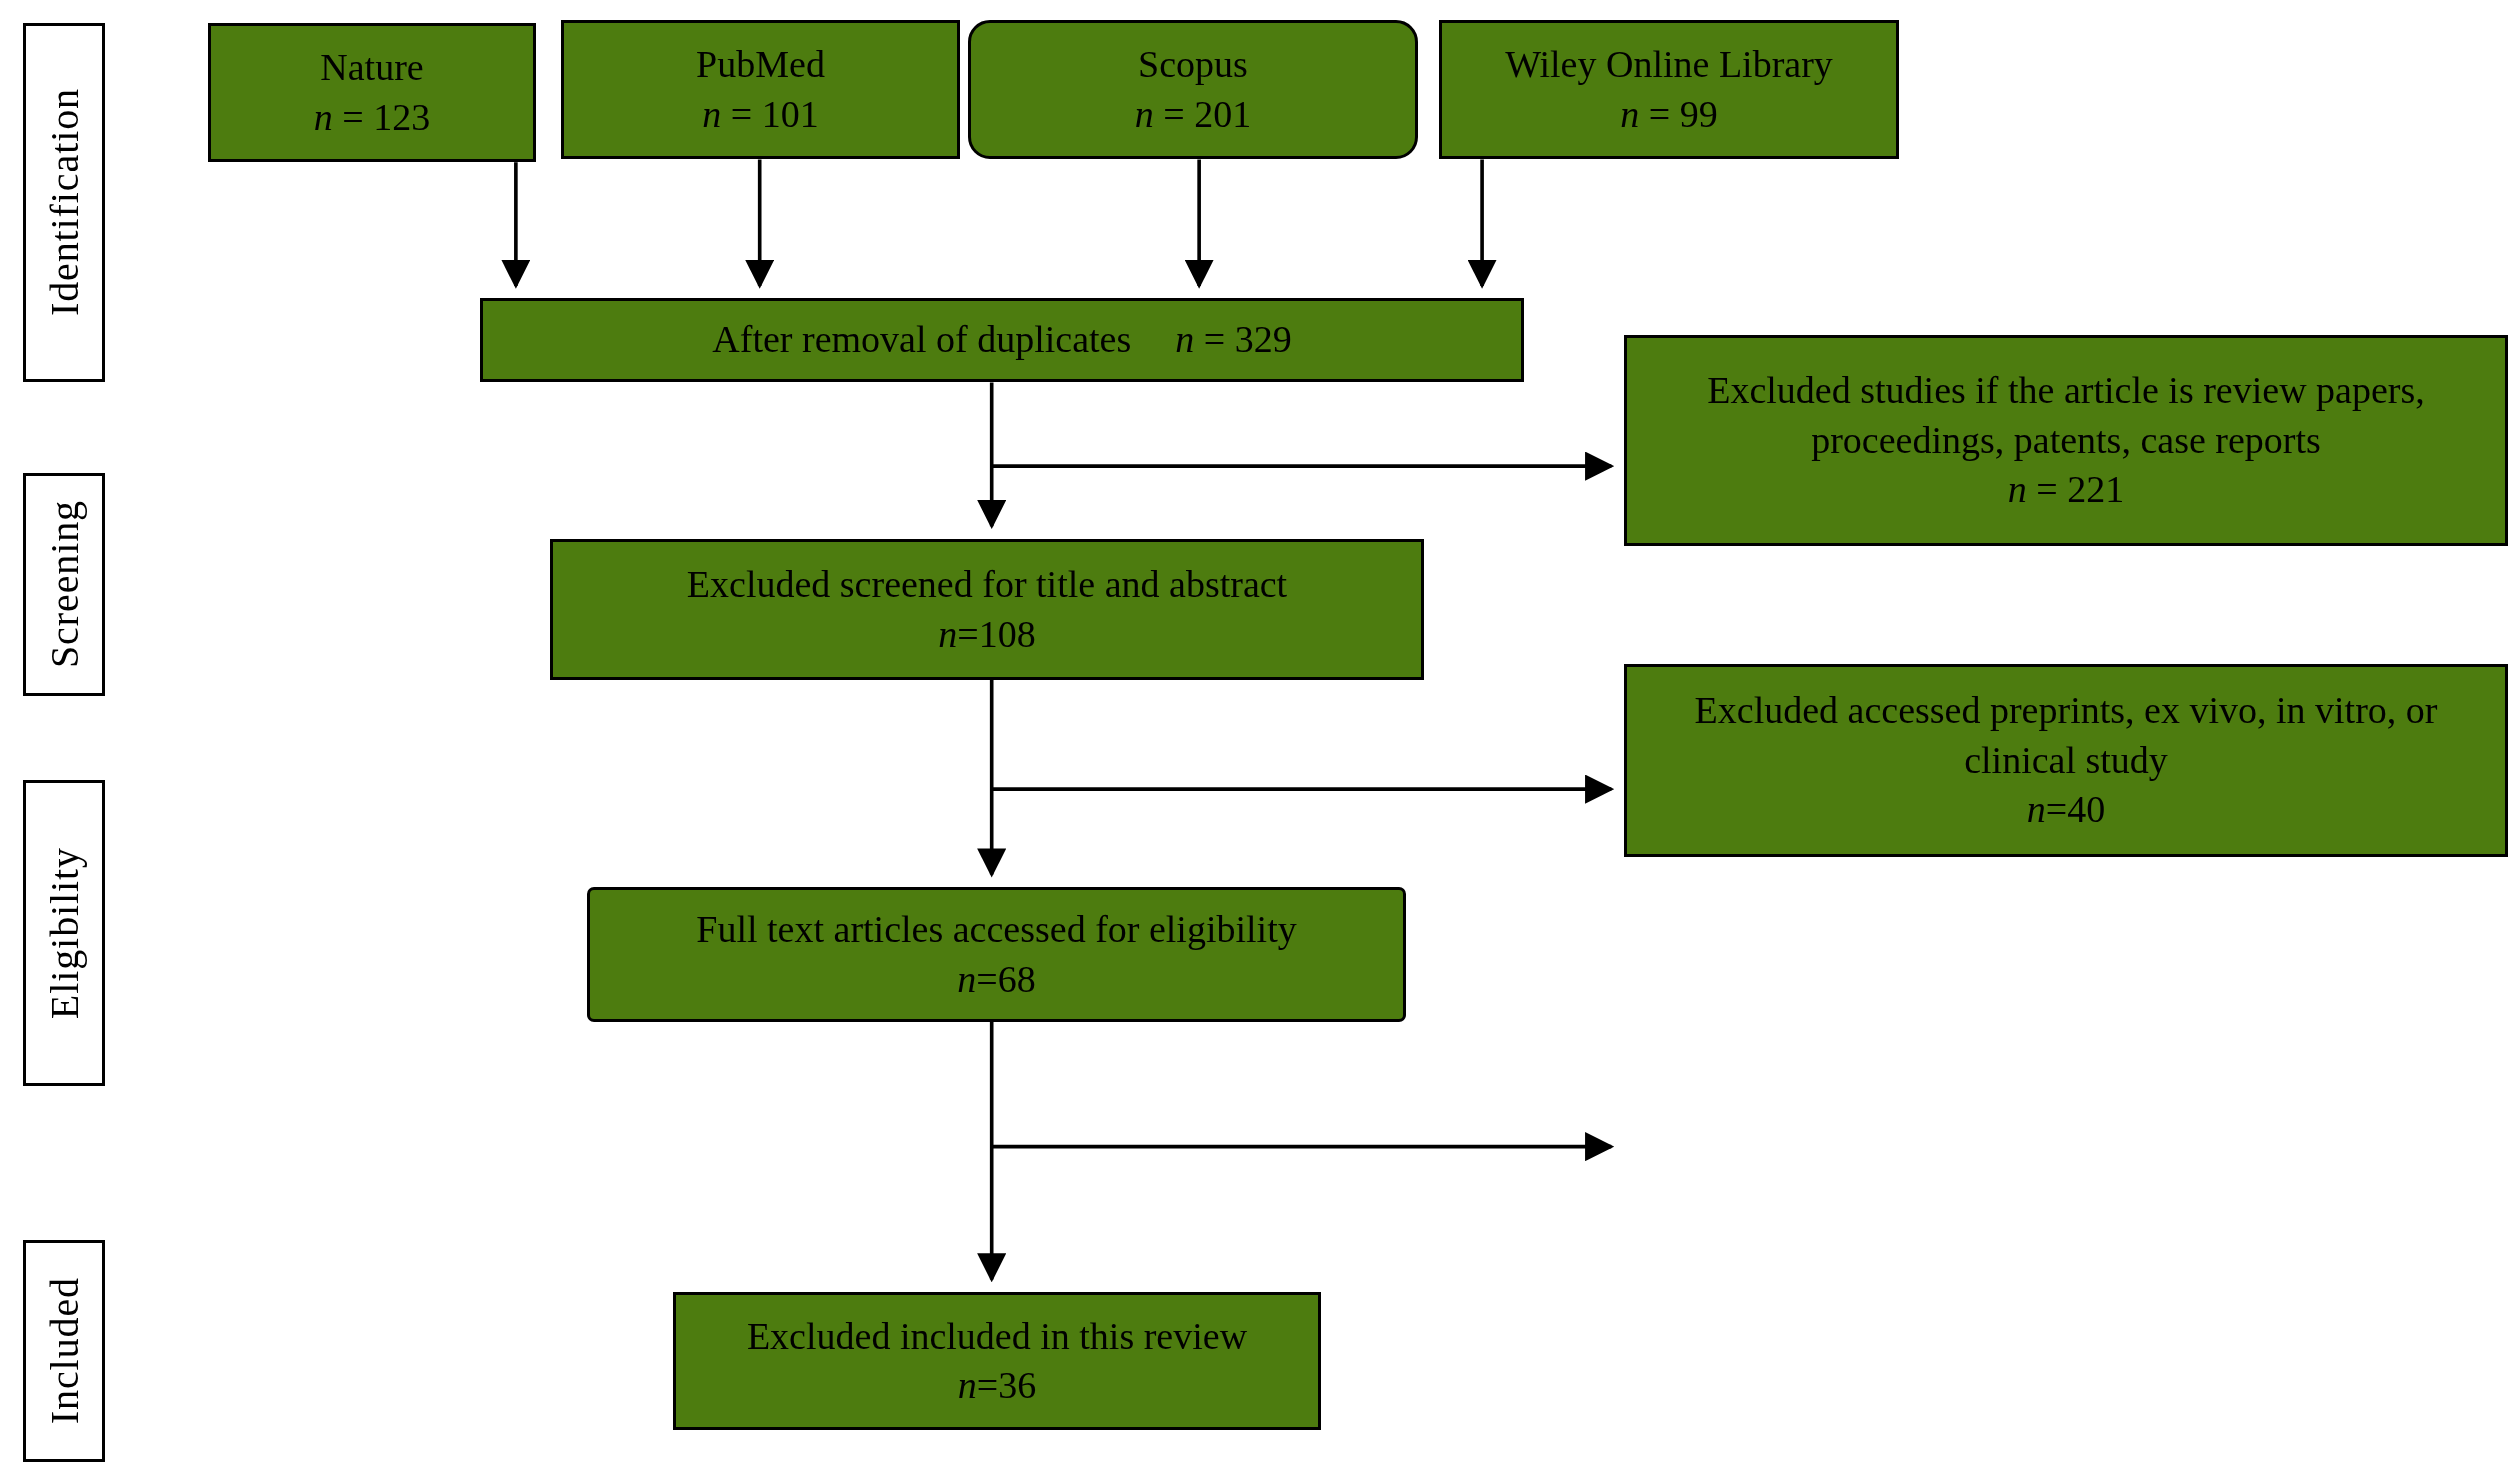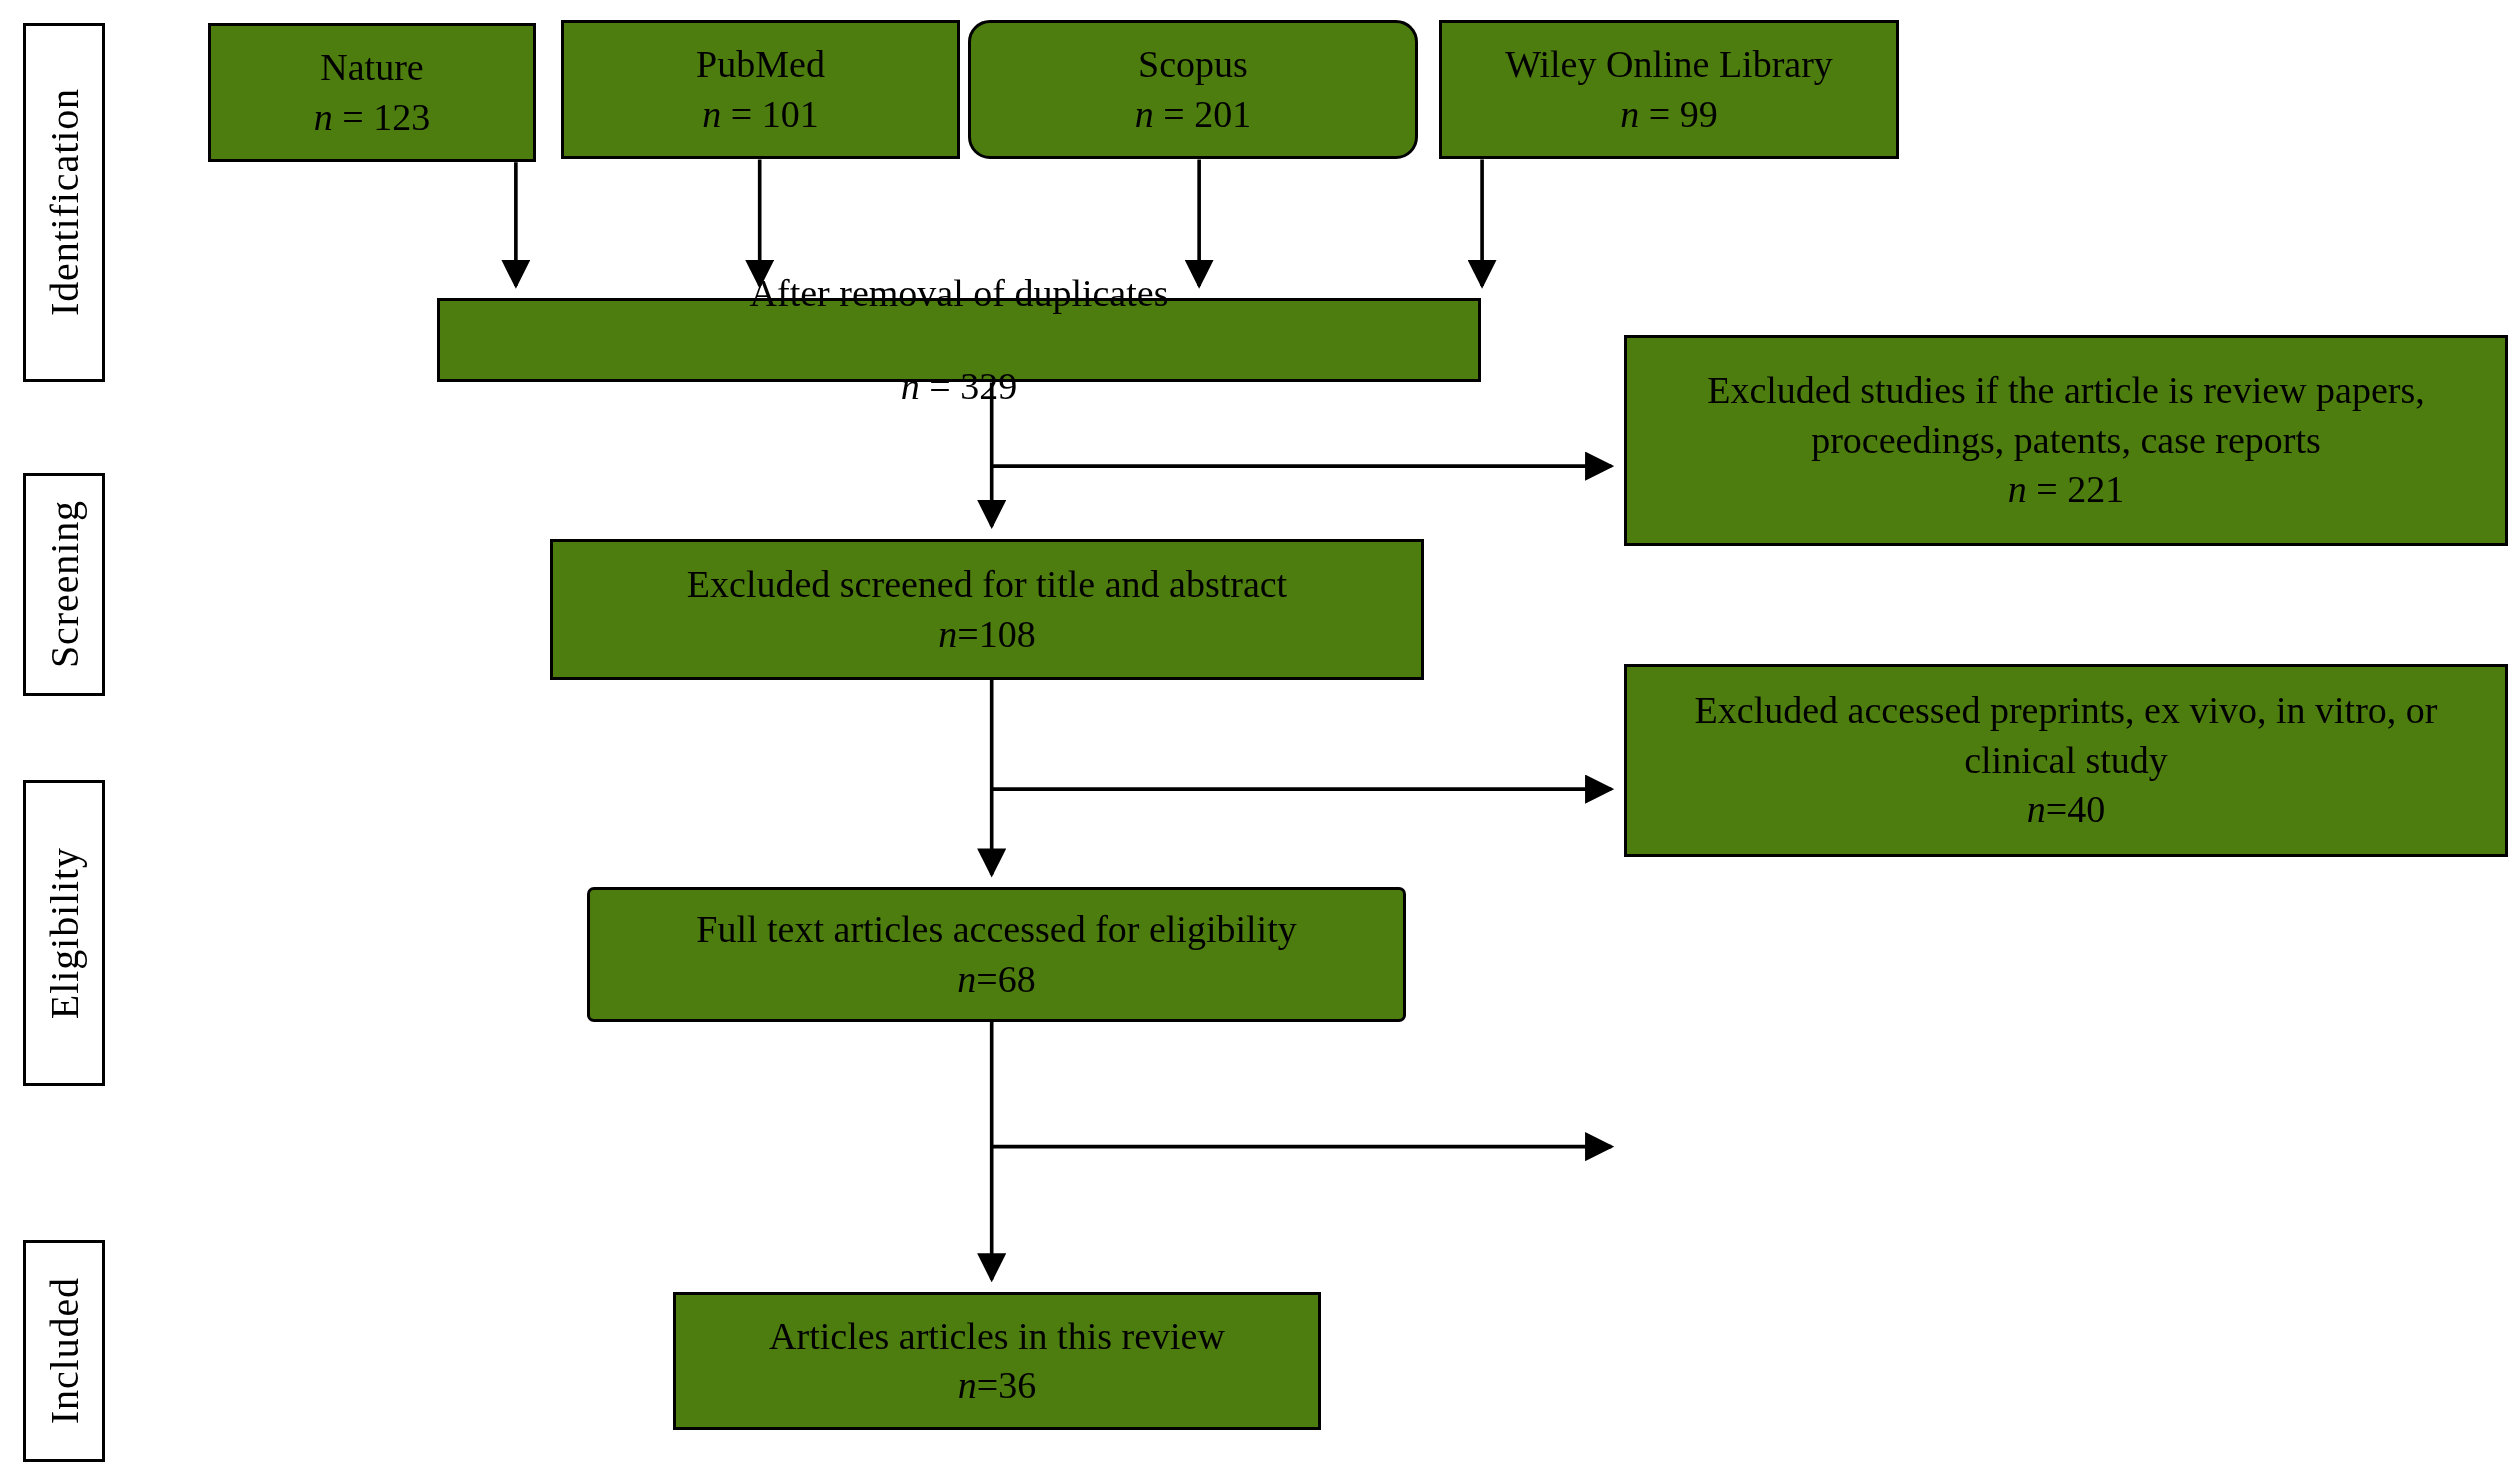--- a/index.html
+++ b/index.html
@@ -109,37 +109,37 @@
   </div>
   <div class="box" style="left:968px; top:20px; width:450px; height:139px;border-radius:22px;">
     <span>Scopus</span>
     <span class="count"><i>n</i> = 201</span>
   </div>
   <div class="box" style="left:1439px; top:20px; width:460px; height:139px;">
     <span>Wiley Online Library</span>
     <span class="count"><i>n</i> = 99</span>
   </div>
 
-  <div class="box single-line" style="left:437px; top:298px; width:1044px; height:84px;flex-direction:column;">
+  <div class="box single-line" style="left:480px; top:298px; width:1044px; height:84px;">
     <span>After removal of duplicates</span>
     <span class="inline-count"><i>n</i> = 329</span>
   </div>
 
   <div class="box" style="left:550px; top:539px; width:874px; height:141px;">
     <span>Excluded screened for title and abstract</span>
     <span class="count"><i>n</i>=108</span>
   </div>
 
   <div class="box" style="left:587px; top:887px; width:819px; height:135px;border-radius:7px;">
     <span>Full text articles accessed for eligibility</span>
     <span class="count"><i>n</i>=68</span>
   </div>
 
   <div class="box" style="left:673px; top:1292px; width:648px; height:138px;">
-    <span>Articles articles in this review</span>
+    <span>Excluded included in this review</span>
     <span class="count"><i>n</i>=36</span>
   </div>
 
   <div class="box" style="left:1624px; top:335px; width:884px; height:211px;">
     <span>Excluded studies if the article is review papers, proceedings, patents, case reports</span>
     <span class="count"><i>n</i> = 221</span>
   </div>
   <div class="box" style="left:1624px; top:664px; width:884px; height:193px;">
     <span>Excluded accessed preprints, ex vivo, in vitro, or clinical study</span>
     <span class="count"><i>n</i>=40</span>

